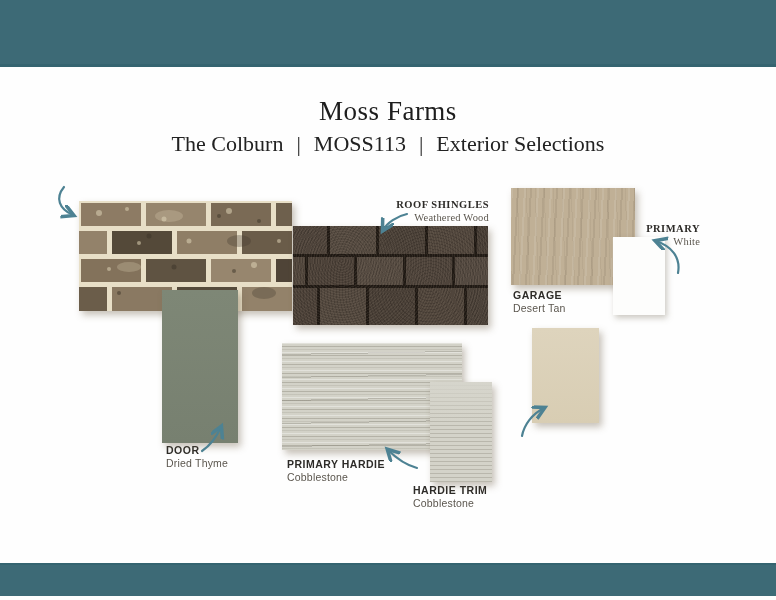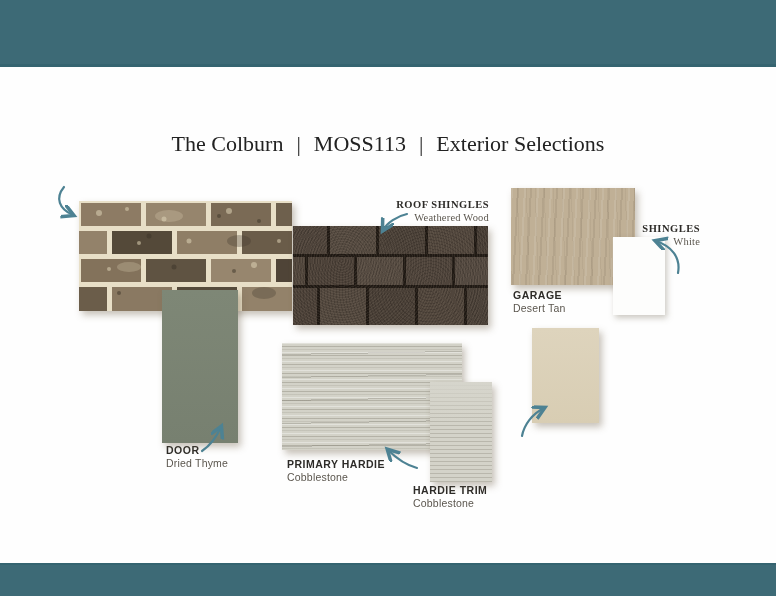--- a/index.html
+++ b/index.html
@@ -58,20 +58,21 @@
 
   .footnote{position:absolute;right:18px;top:542px;font-size:9.5px;color:#4c4c4c;letter-spacing:.3px;}
 </style>
 </head>
 <body>
 
 <div class="canvas">
 
   <div class="band-top"></div>
 
+  <div class="title">Moss Farms</div>
   <div class="subtitle">
     <span>The Colburn</span><span class="sep">|</span><span>MOSS113</span><span class="sep">|</span><span>Exterior Selections</span>
   </div>
 
   <div class="swatch brick">
     <svg width="213" height="110" viewBox="0 0 213 110">
       <rect x="0" y="0" width="213" height="110" fill="#e8dfc7"></rect>
 
       <rect x="2" y="2" width="60" height="23" fill="#8d7b64"></rect>
       <rect x="67" y="2" width="60" height="23" fill="#96856d"></rect>
@@ -146,21 +147,21 @@
   </div>
 
   <div class="swatch garage"></div>
   <div class="tag" style="left:513px;top:289px;">
     <span class="name">GARAGE</span>
     <span class="sub">Desert Tan</span>
   </div>
 
   <div class="swatch windows"></div>
   <div class="tag right" style="right:76px;top:223px;">
-    <span class="name">SHINGLES</span>
+    <span class="name">PRIMARY</span>
     <span class="sub">White</span>
   </div>
 
   <div class="swatch door"></div>
   <div class="tag" style="left:166px;top:444px;">
     <span class="name">DOOR</span>
     <span class="sub">Dried Thyme</span>
   </div>
 
   <div class="swatch primary"></div>

